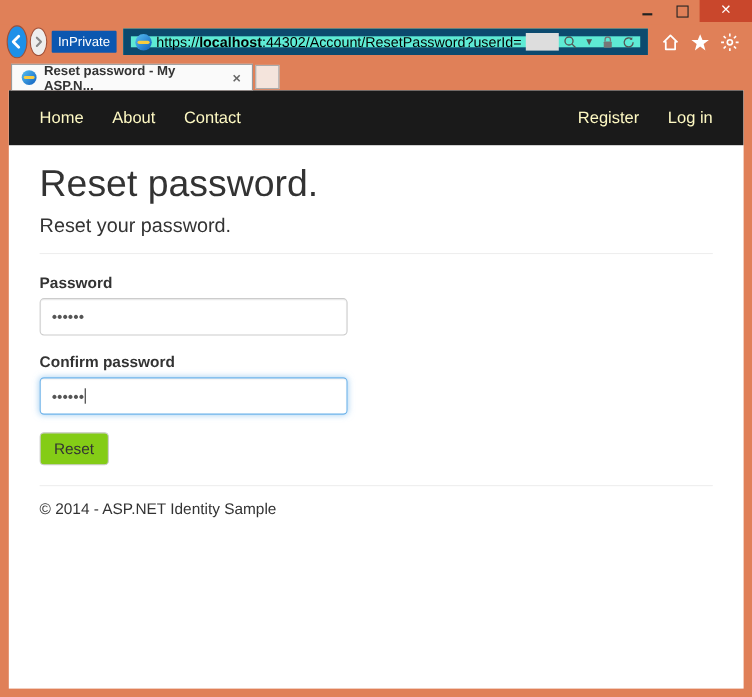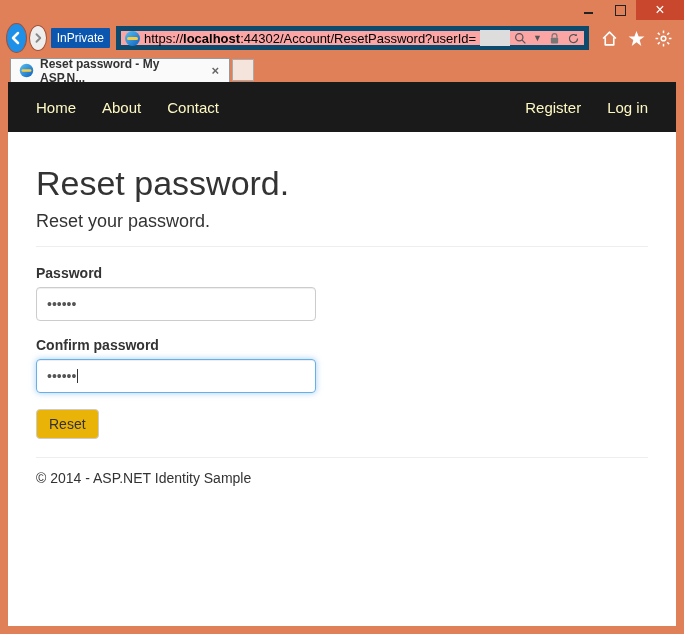--- a/index.html
+++ b/index.html
@@ -46,22 +46,22 @@
       border: 1px solid #a05038;
     }
     .navbtn.fwd { background: #eee; color:#888; width:26px; height:26px; font-size:14px;}
     .inprivate {
       background:#0b57b0; color:#fff; font-size:12px;
       padding: 3px 6px; border-radius:1px; margin-left:2px;
     }
     .urlbar {
       flex: 1;
       height: 24px;
-      background: #fca5a5;
-      border: 5px solid #0c4a6e;
+      background: #5eead4;
+      border: 7px solid #0c4a6e;
       display: flex;
       align-items: center;
       padding: 0 4px;
       gap: 4px;
       margin: 0 4px;
     }
     .ie-icon {
       width:15px; height:15px; border-radius:50%;
       background: linear-gradient(135deg,#58c0f0,#1060c0);
       position:relative; flex-shrink:0;
@@ -115,21 +115,21 @@
       background: #1a1a1a;
       height: 50px;
       display:flex;
       align-items:center;
       justify-content: space-between;
       padding: 0 28px;
     }
     .nav-left, .nav-right { display:flex; gap:26px; }
     .nav-link { color:#fef9c3; font-size:15px; text-decoration:none;}
     .page-body {
-      padding: 32px 28px;
+      padding: 16px 28px;
       font-family: "Helvetica Neue", Helvetica, Arial, sans-serif;
       color:#333;
     }
     h1 { font-size: 34px; font-weight: 500; margin-bottom: 8px; color:#333;}
     .subtitle { font-size: 18px; color:#333; margin-bottom: 14px;}
     .hr { border-top:1px solid #eee; margin-bottom:18px; }
     .form-group { margin-bottom: 16px; }
     .form-label { font-weight:700; font-size:14px; display:block; margin-bottom:6px; color:#333;}
     .form-input {
       width: 280px; height:34px;
@@ -138,21 +138,21 @@
       color:#555;
       box-shadow: inset 0 1px 1px rgba(0,0,0,0.07);
     }
     .form-input.focused {
       border-color:#66afe9;
       box-shadow: inset 0 1px 1px rgba(0,0,0,.075), 0 0 6px rgba(102,175,233,.6);
       outline:none;
     }
     .caret-bar{ display:inline-block; border-right:1px solid #333; height:14px; margin-left:1px; vertical-align:middle;}
     .btn {
-      background:#eab308; border:1px solid #ccc; border-radius:4px;
+      background:#84cc16; border:1px solid #ccc; border-radius:4px;
       padding: 6px 12px; font-size:14px; color:#333;text-align:right;
     }
     .footer-hr { border-top:1px solid #eee; margin: 18px 0 12px 0;}
     .footer { font-size:14px; color:#333;}
     .lock-icon, .refresh-icon, .search-icon { width:13px; height:13px; }
     .dropdown-caret{ font-size:9px; color:#555;}
   </style>
 </head>
 <body>
 

